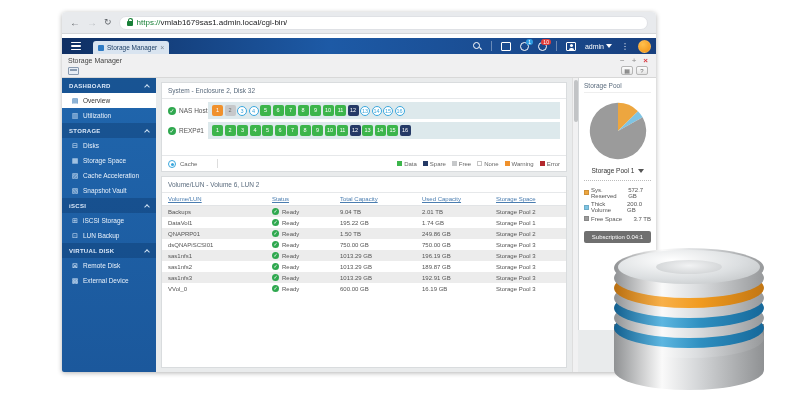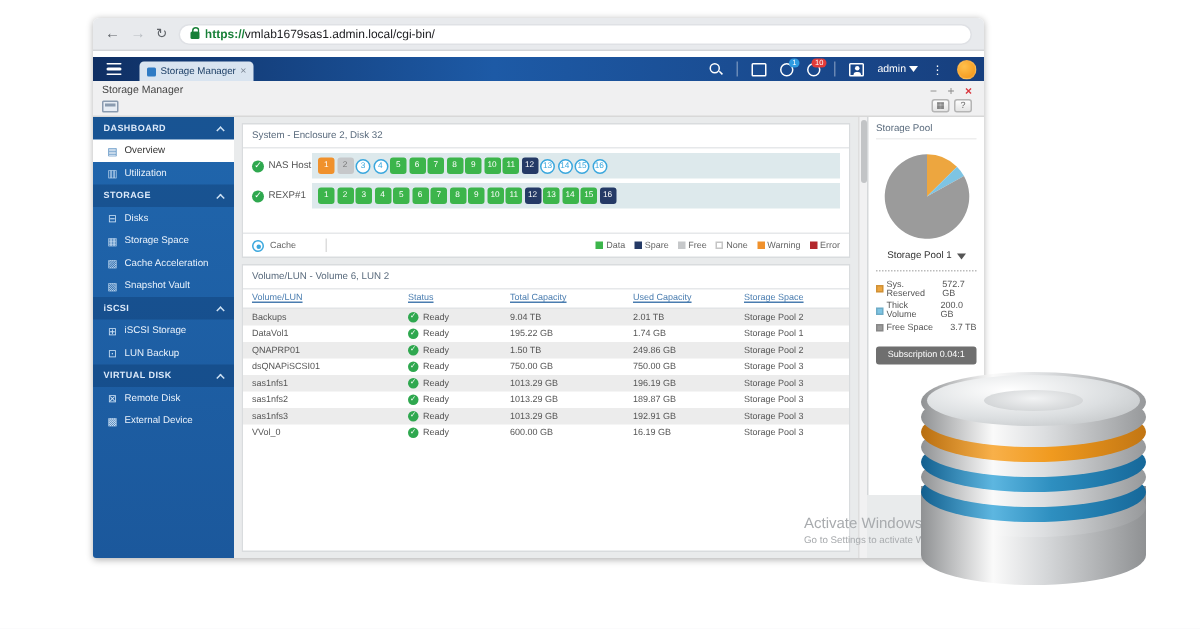--- a/index.html
+++ b/index.html
@@ -10,21 +10,21 @@
   .browser{position:absolute;left:62px;top:12px;width:594px;height:360px;background:#fff;
     border-radius:4px 4px 2px 2px;box-shadow:0 1px 5px rgba(0,0,0,.3);overflow:hidden;}
   .chrome{height:22px;background:#e8eaed;display:flex;align-items:center;padding:0 8px;gap:7px;border-bottom:1px solid #d4d6d9;}
   .nav{font-size:10px;color:#5f6368;line-height:1;}
   .nav.fwd{color:#b9bdc2;}
   .nav.reload{font-size:9px;}
   .urlbar{flex:1;height:14px;background:#fff;border-radius:8px;display:flex;align-items:center;padding:0 7px;gap:4px;border:1px solid #dfe1e5;}
   .lock{width:6px;height:5px;background:#188038;border-radius:1px;position:relative;margin-top:2px;}
   .lock::before{content:"";position:absolute;top:-3px;left:1px;width:3px;height:3px;border:1px solid #188038;border-bottom:none;border-radius:3px 3px 0 0;}
   .url{font-size:8px;color:#202124;white-space:nowrap;overflow:hidden;}
-  .url .scheme{color:#188038;font-weight:bold;}
+  .url .scheme{color:#188038;font-weight:normal;}
   .gapbar{height:4px;background:#fff;}
 
   
   .qtsbar{height:16px;background:linear-gradient(90deg,#0f2f63,#1d5aa6 45%,#173f7e);display:flex;align-items:center;padding:0 5px;position:relative;}
   .hb{width:10px;cursor:pointer;margin:0 4px;}
   .hb i{display:block;height:1.5px;background:#fff;margin:1.8px 0;border-radius:1px;}
   .tab{height:13px;align-self:flex-end;margin-left:8px;background:#d9e4f0;border-radius:3px 3px 0 0;display:flex;align-items:center;font-size:6.5px;padding:0 5px;gap:3px;color:#1d3f66;}
   .tab .tabicon{width:6px;height:6px;background:#2f7bc4;border-radius:1px;}
   .tab .tabclose{color:#7b8794;font-size:7px;}
   .qtsright{margin-left:auto;display:flex;align-items:center;gap:9px;color:#fff;}
@@ -462,24 +462,20 @@
                 <span>Free Space</span>
                 <span class="val">3.7 TB</span>
               </div>
             </div>
           <div class="sub-btn">Subscription 0.04:1</div>
         </div>
       </div>
 
     </div>
 
-    <div class="watermark">
-      <div class="wm1">Activate Windows</div>
-      <div class="wm2">Go to Settings to activate Windows.</div>
-    </div>
   </div>
 
   <div class="diskart">
     <div class="ring r-silver" style="top:70px;z-index:2;"></div>
     <div class="base"></div>
     <div class="ring r-blue" style="top:60px;z-index:3;"></div>
     <div class="ring r-silver" style="top:50px;z-index:4;"></div>
     <div class="ring r-blue" style="top:40px;z-index:5;"></div>
     <div class="ring r-silver" style="top:30px;z-index:6;"></div>
     <div class="ring r-orange" style="top:20px;z-index:7;"></div>

